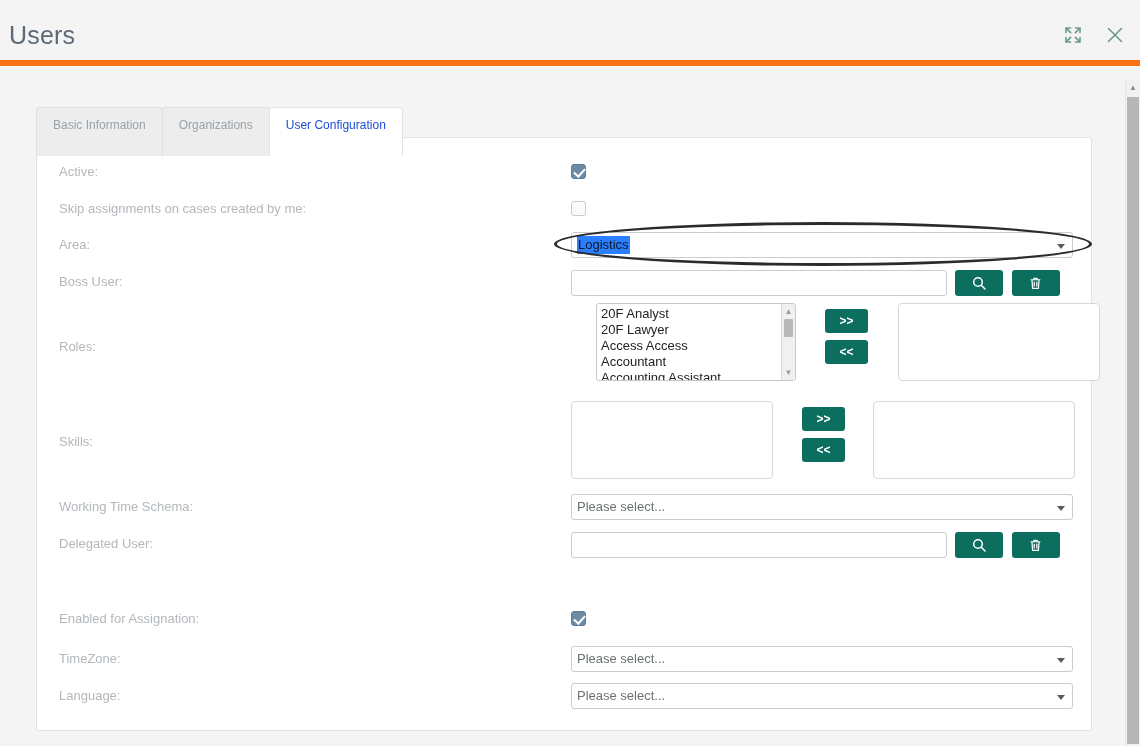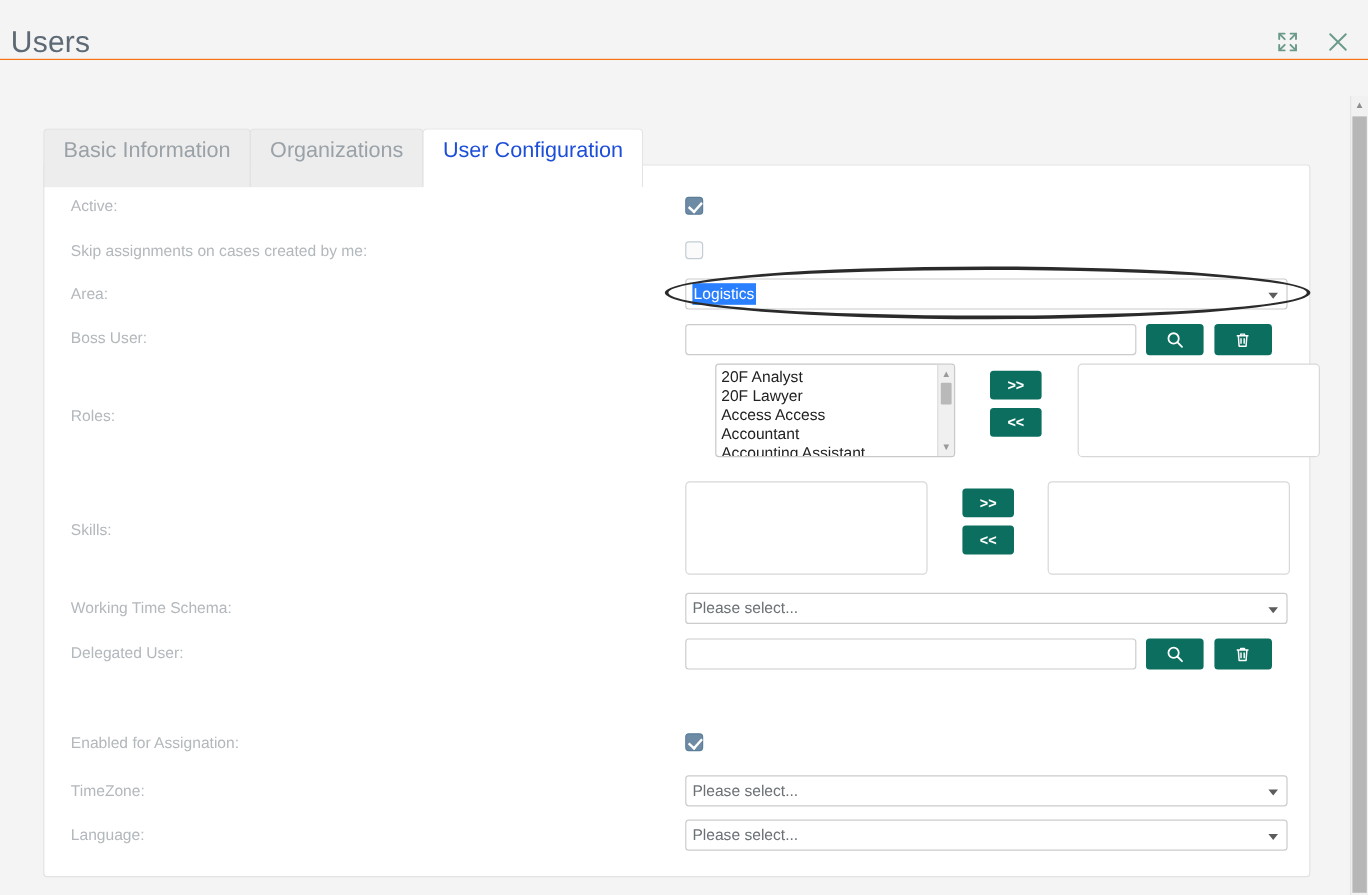--- a/index.html
+++ b/index.html
@@ -7,42 +7,42 @@
     margin: 0; padding: 0;
     width: 1140px; height: 746px;
     background: #f4f4f4;
     font-family: "Liberation Sans", sans-serif;
     overflow: hidden;
   }
   .page { position: relative; width: 1140px; height: 746px; background: #f4f4f4; }
 
   
   .header {
-    position: absolute; top: 0; left: 0; right: 0; height: 50px;
+    position: absolute; top: 0; left: 0; right: 0; height: 66px;
     background: #f4f4f4;
-    border-bottom: 1px solid #f97316;
+    border-bottom: 6px solid #f97316;
   }
   .page-title {
     position: absolute; left: 9px; top: 21px;
     font-size: 25px; font-weight: 400; color: #5d6a75;
     letter-spacing: .2px;
   }
   .hdr-icons { position: absolute; right: 12px; top: 22px; display: flex; gap: 16px; align-items: center; }
   .hdr-icon { width: 26px; height: 26px; display: flex; align-items: center; justify-content: center; cursor: pointer; }
   .hdr-icon svg { display: block; }
 
   
   .tabs {
     position: absolute; left: 36px; top: 107px;
     display: flex; align-items: flex-end;
     z-index: 3;
   }
   .tab {
     padding: 9px 16px 22px 16px;
-    font-size: 18px; color: #9aa2a8;
+    font-size: 12px; color: #9aa2a8;
     background: #ededed;
     border: 1px solid #e0e0e0;
     border-bottom: none;
     border-radius: 4px 4px 0 0;
     margin-right: -1px;
     cursor: pointer;
     line-height: 16px;
     height: 49px;
   }
   .tab.active {
@@ -95,21 +95,21 @@
     line-height: 24px; padding: 0 22px 0 5px;
     cursor: pointer; overflow: hidden; white-space: nowrap;
   }
   .sel .caret {
     position: absolute; right: 7px; top: 11px;
     width: 0; height: 0;
     border-left: 4px solid transparent;
     border-right: 4px solid transparent;
     border-top: 5px solid #5c5c5c;
   }
-  .sel .val-sel { background: #2a7fff; color: #ffffff; padding: 1px 1px 2px 1px; }
+  .sel .val-sel { background: #2a7fff; color: #0f172a; padding: 1px 1px 2px 1px; }
 
   
   .txt {
     width: 376px; height: 26px;
     border: 1px solid #ccc; border-radius: 3px;
     background: #fff; font-size: 13px; color: #555;
     padding: 0 6px; outline: none;
     font-family: "Liberation Sans", sans-serif;
   }
   .gbtn {

